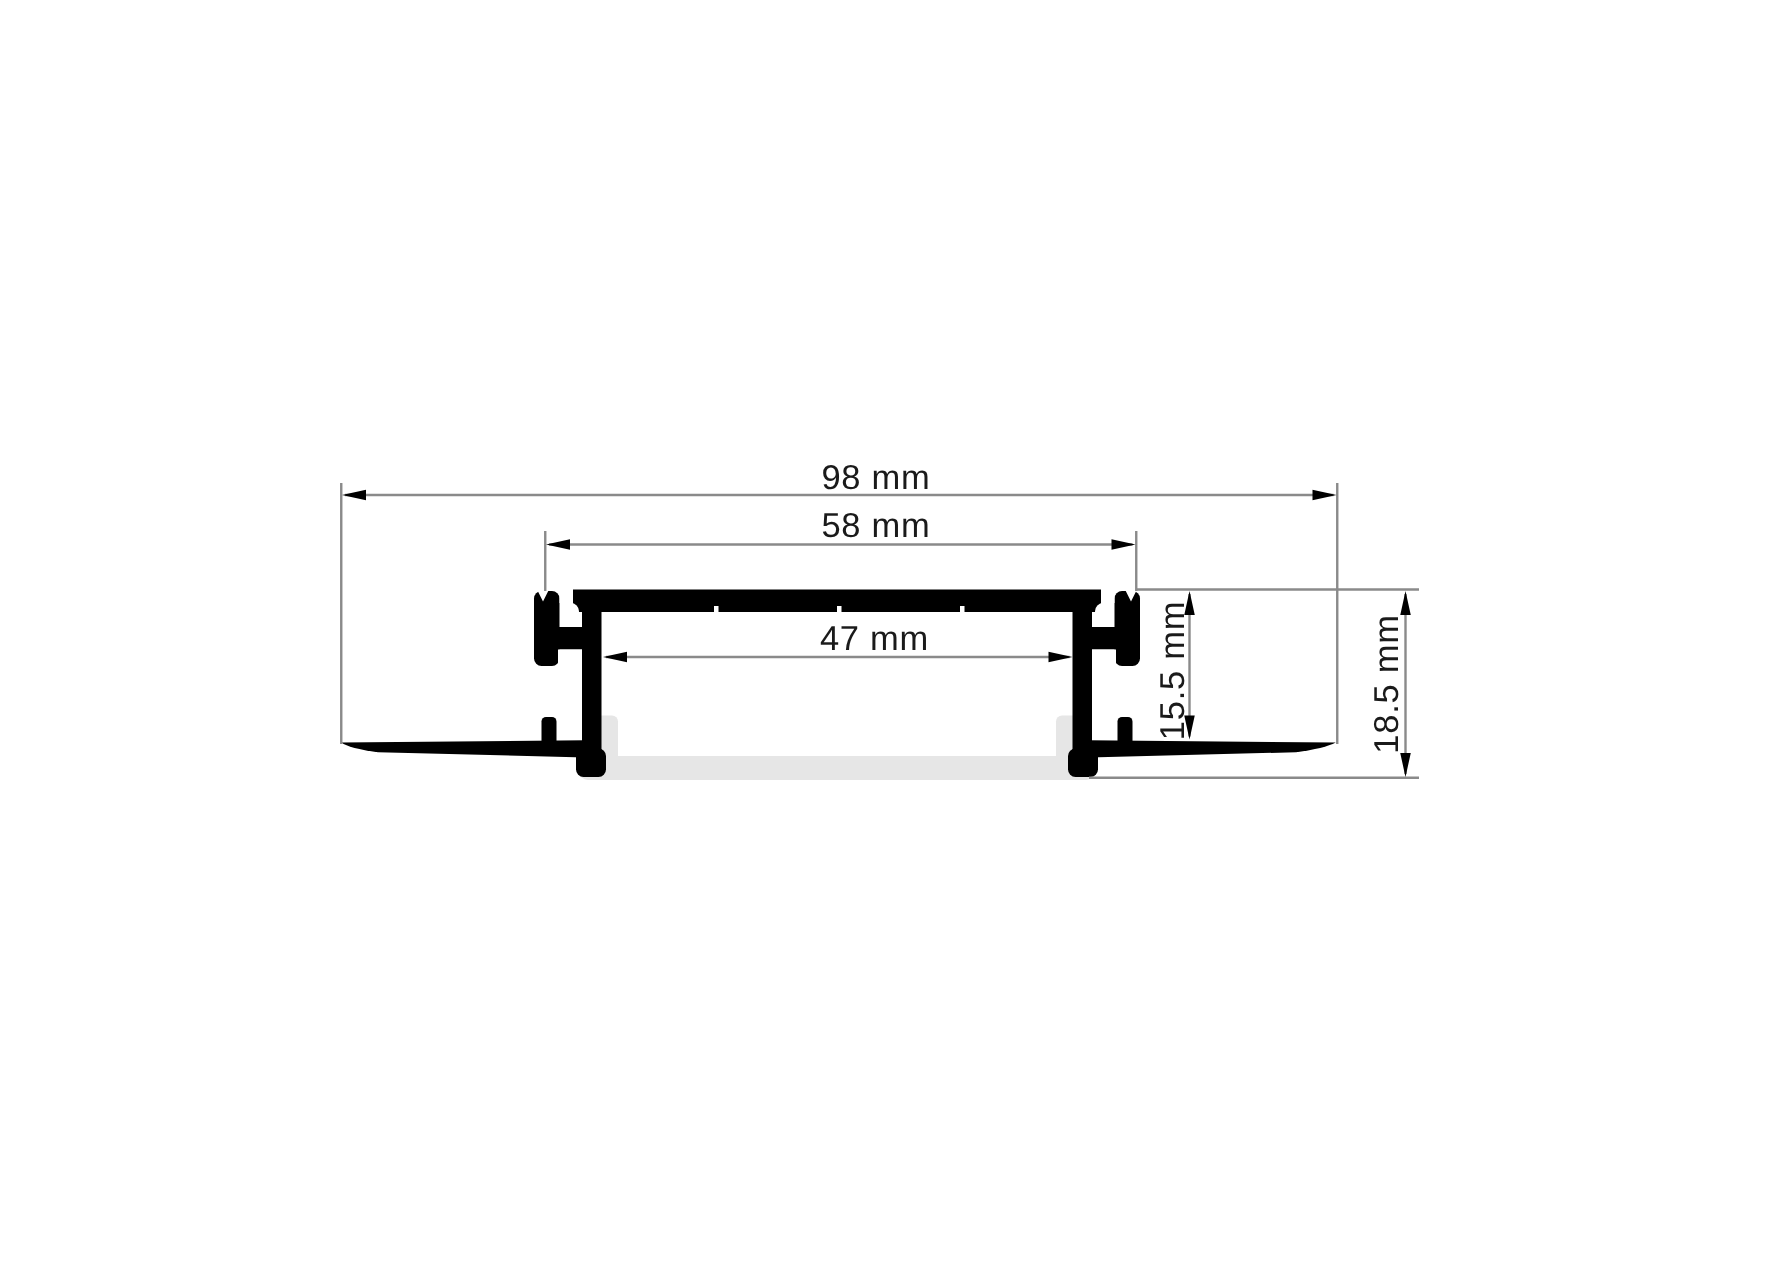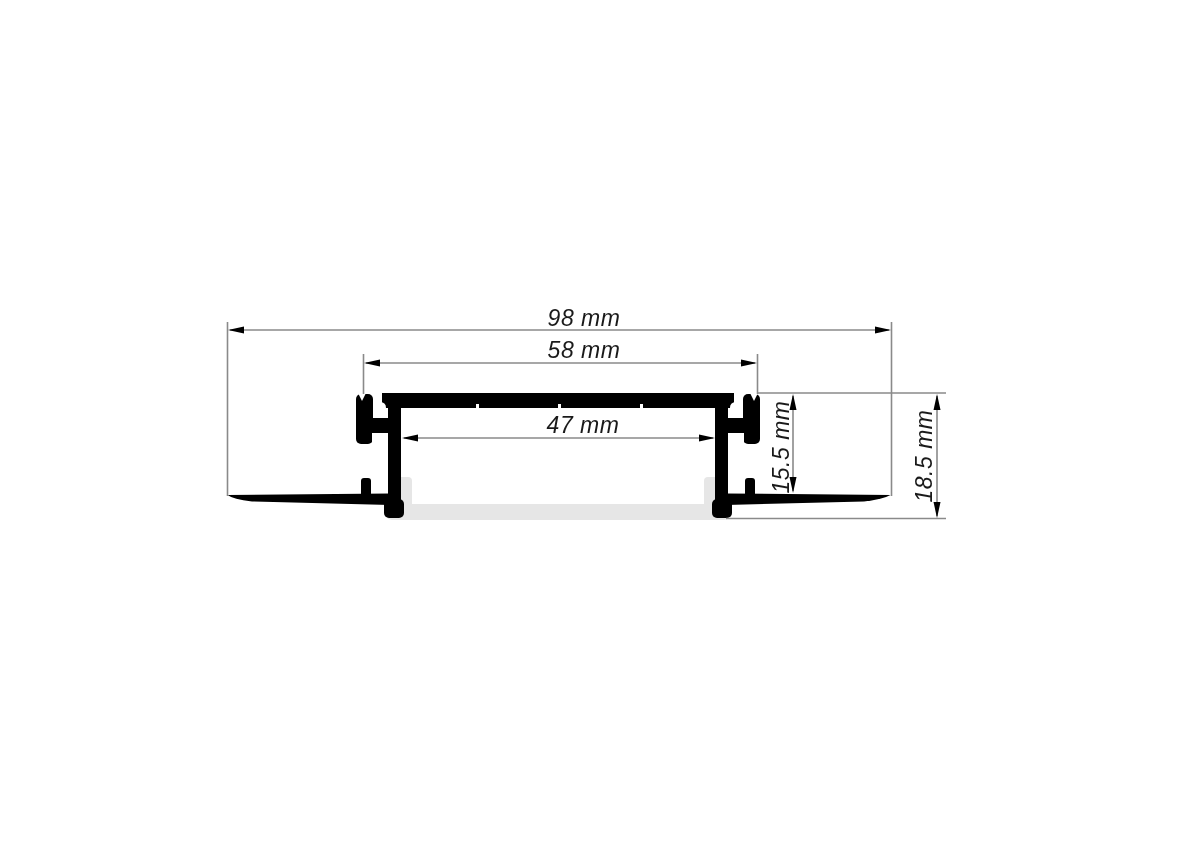--- a/index.html
+++ b/index.html
@@ -9,21 +9,20 @@
     width: 1191px;
     height: 842px;
     overflow: hidden;
     font-family: "Liberation Sans", "DejaVu Sans", sans-serif;
   }
   .canvas {
     position: relative;
     width: 1191px;
     height: 842px;
     background: #ffffff;
-    font-style: italic;
   }
   svg.drawing {
     position: absolute;
     left: 0;
     top: 0;
   }
   svg.drawing text.dim-label {
     font-family: "Liberation Sans", "DejaVu Sans", sans-serif;
     font-size: 23px;
     fill: #1a1a1a;

